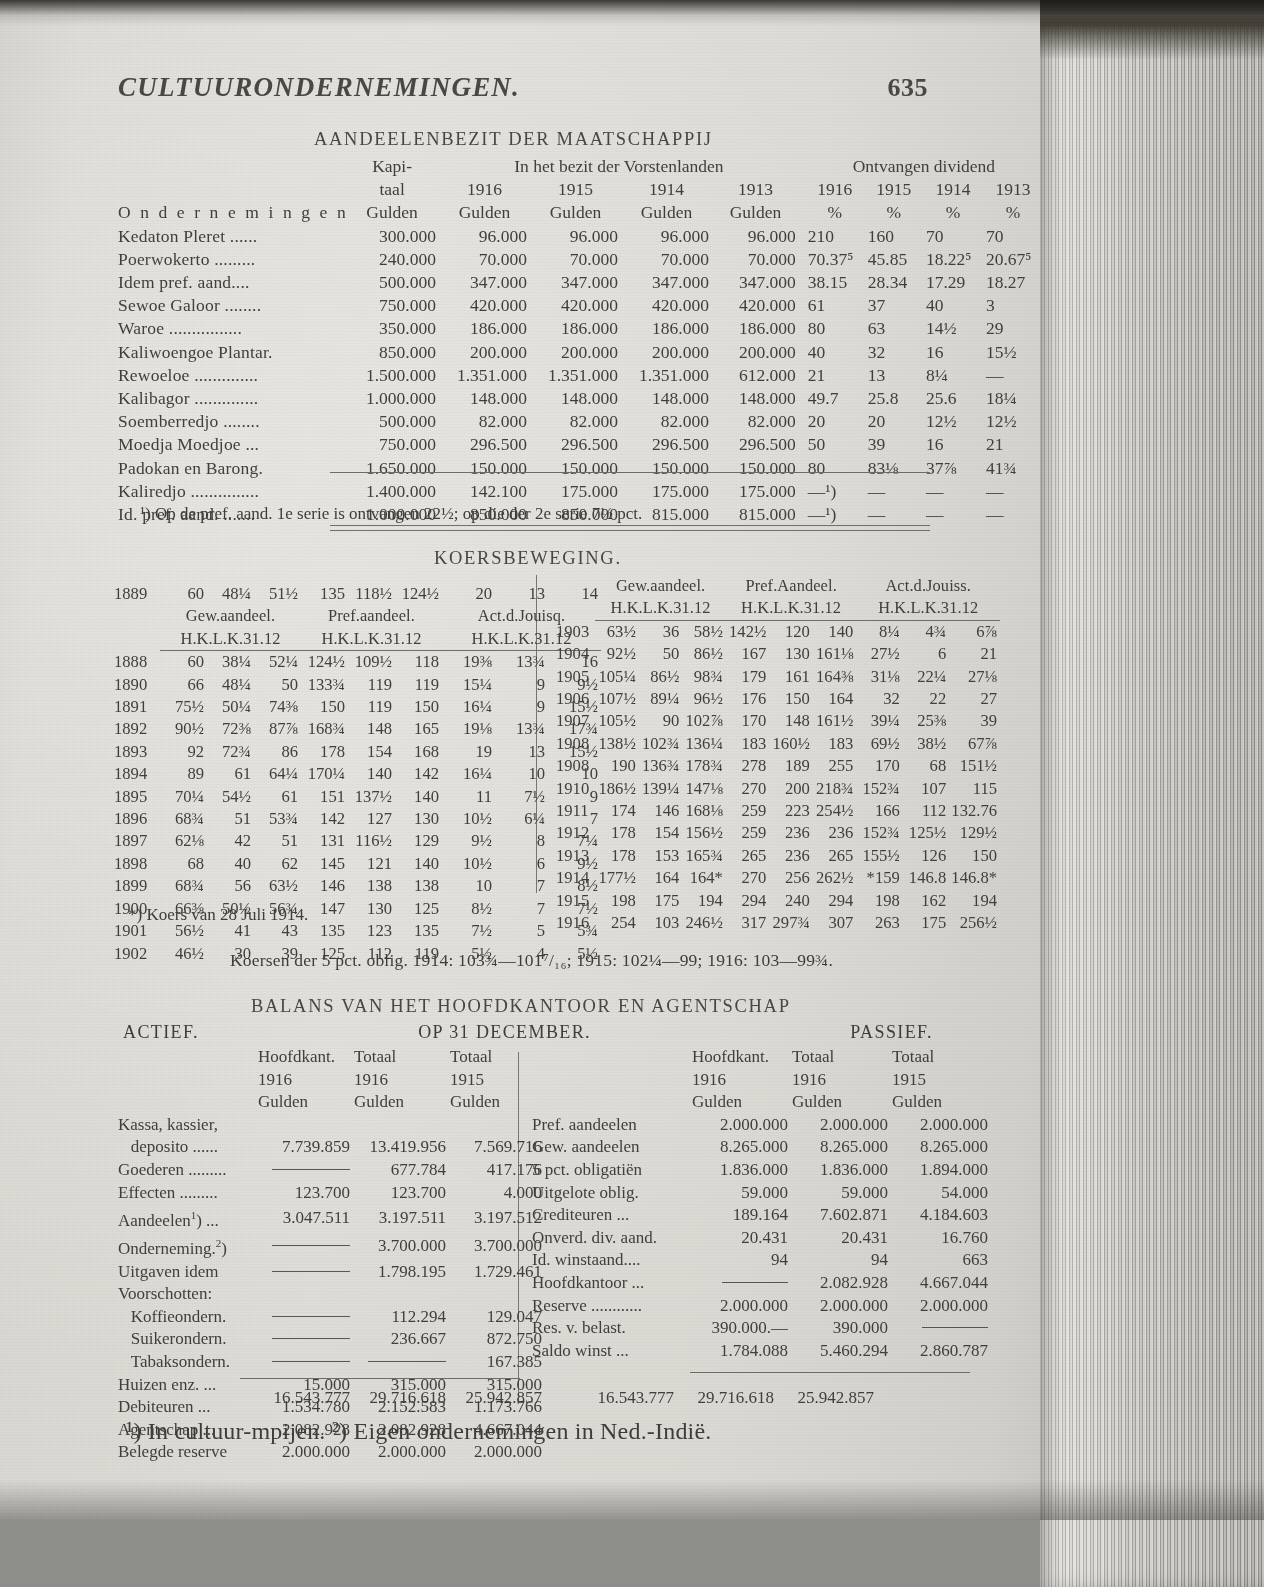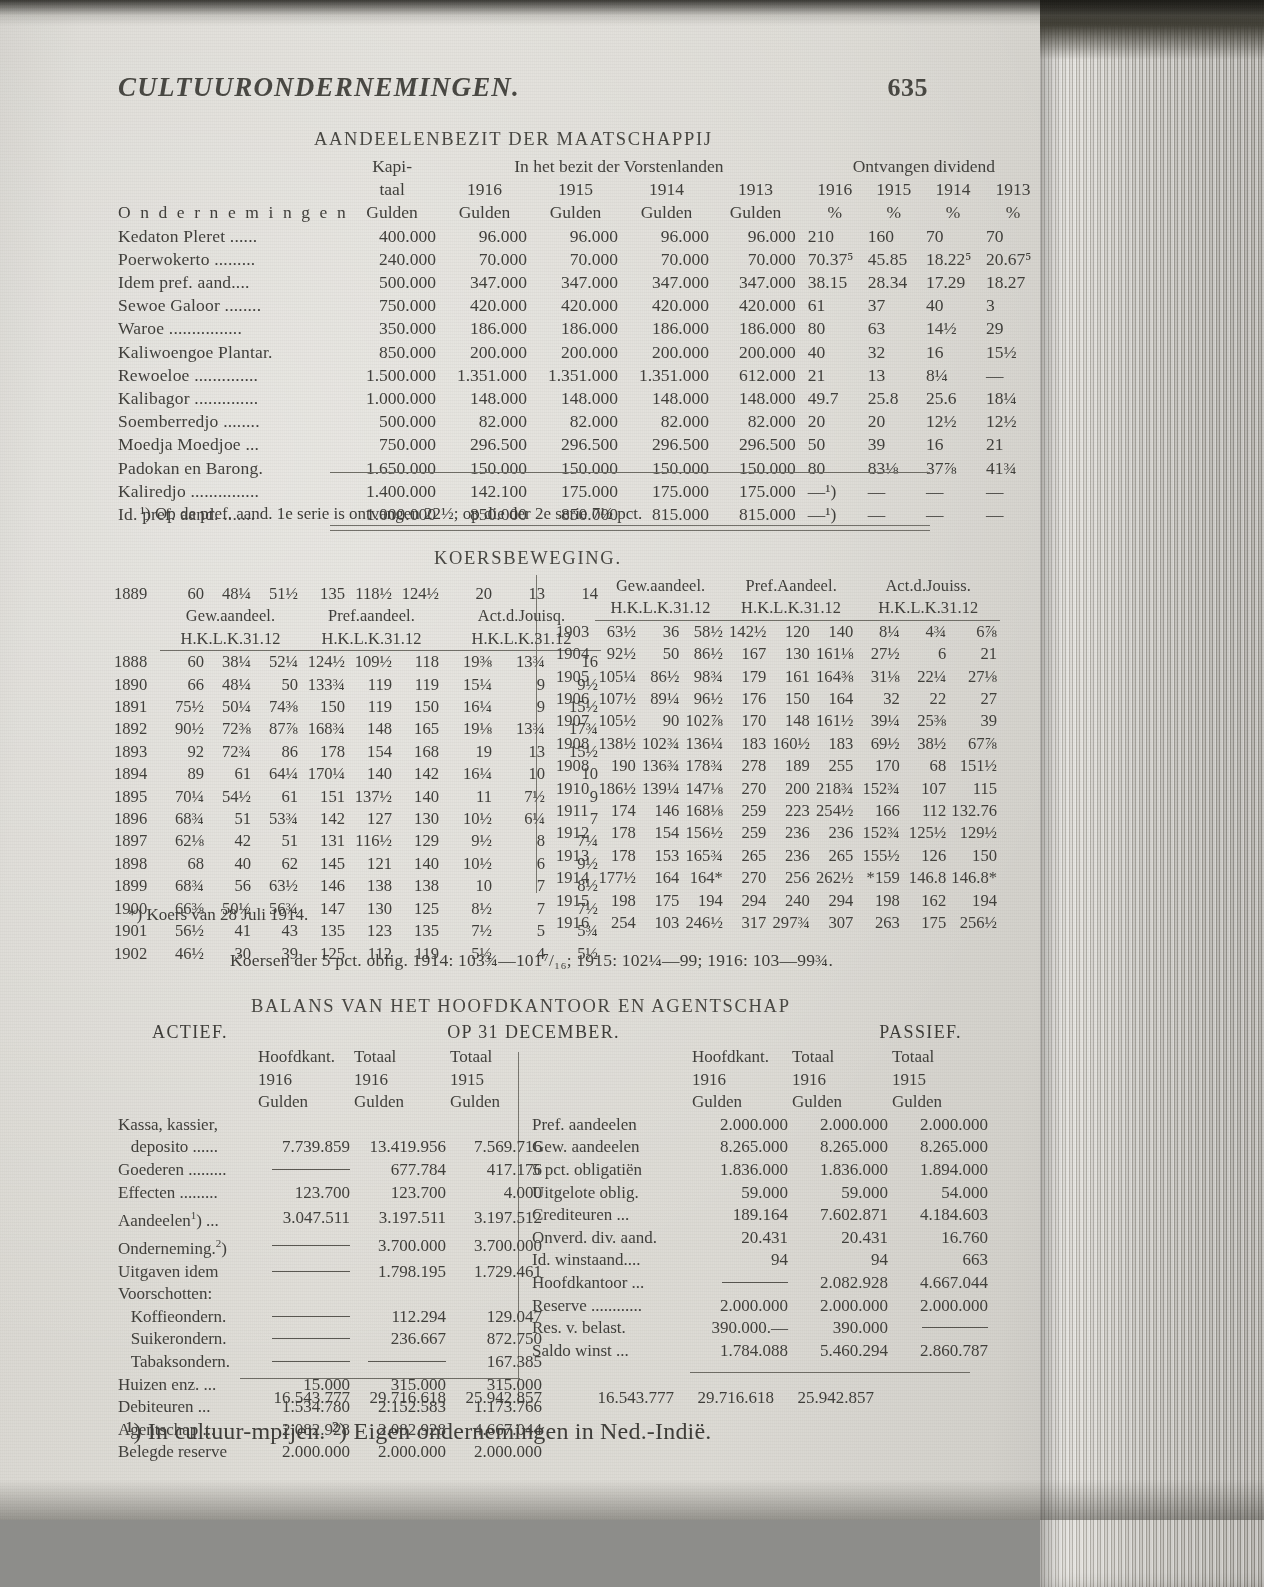--- a/index.html
+++ b/index.html
@@ -91,21 +91,21 @@
   .ky{width:46px;text-align:left;}
   .kn{width:44px;text-align:right;padding-right:3px !important;}
   .kw{width:50px;text-align:right;padding-right:3px !important;}
   .khd{font-size:16.4px;letter-spacing:.1px;white-space:nowrap;}
   .uline{border-bottom:1.2px solid #6d6b64;}
   #kbfoot{position:absolute;left:128px;top:905px;font-size:17px;}
   #kboblig{position:absolute;left:230px;top:950px;font-size:17.5px;letter-spacing:.2px;}
 
   
   #balTitle{left:251px;top:996px;}
-  #balSub{position:absolute;left:152px;top:1022px;width:810px;display:flex;justify-content:space-between;font-size:18px;letter-spacing:1.4px;gap:8px;}
+  #balSub{position:absolute;left:123px;top:1022px;width:810px;display:flex;justify-content:space-between;font-size:18px;letter-spacing:1.4px;gap:8px;}
   #balSub .mid{margin-left:-40px;}
   #balWrap{position:absolute;left:118px;top:1046px;width:900px;font-size:17px;line-height:22.6px;}
   #balL{position:absolute;left:0;top:0;}
   #balR{position:absolute;left:414px;top:0;}
   .bdiv{position:absolute;left:400px;top:6px;width:0;height:352px;border-left:1.5px solid #76746d;}
   .bl-lab{width:140px;text-align:left;}
   .bl-num{width:92px;text-align:right;padding-right:4px !important;}
   .br-lab{width:160px;text-align:left;}
   .br-num{width:96px;text-align:right;padding-right:4px !important;}
   .dash{display:inline-block;width:78px;border-bottom:1.6px solid #55534d;vertical-align:.30em;}
@@ -161,21 +161,21 @@
         <td class="c-g hdr-c">Gulden</td>
         <td class="c-p hdr-c">%</td>
         <td class="c-p hdr-c">%</td>
         <td class="c-p hdr-c">%</td>
         <td class="c-p hdr-c">%</td>
       </tr>
       </tbody>
         <tbody id="t1body">
           <tr>
             <td class="c-name">Kedaton Pleret ......</td>
-            <td class="c-kap">400.000</td>
+            <td class="c-kap">300.000</td>
             <td class="c-g">96.000</td>
             <td class="c-g">96.000</td>
             <td class="c-g">96.000</td>
             <td class="c-g">96.000</td>
             <td class="c-p">210</td>
             <td class="c-p">160</td>
             <td class="c-p">70</td>
             <td class="c-p">70</td>
           </tr>
           <tr>

